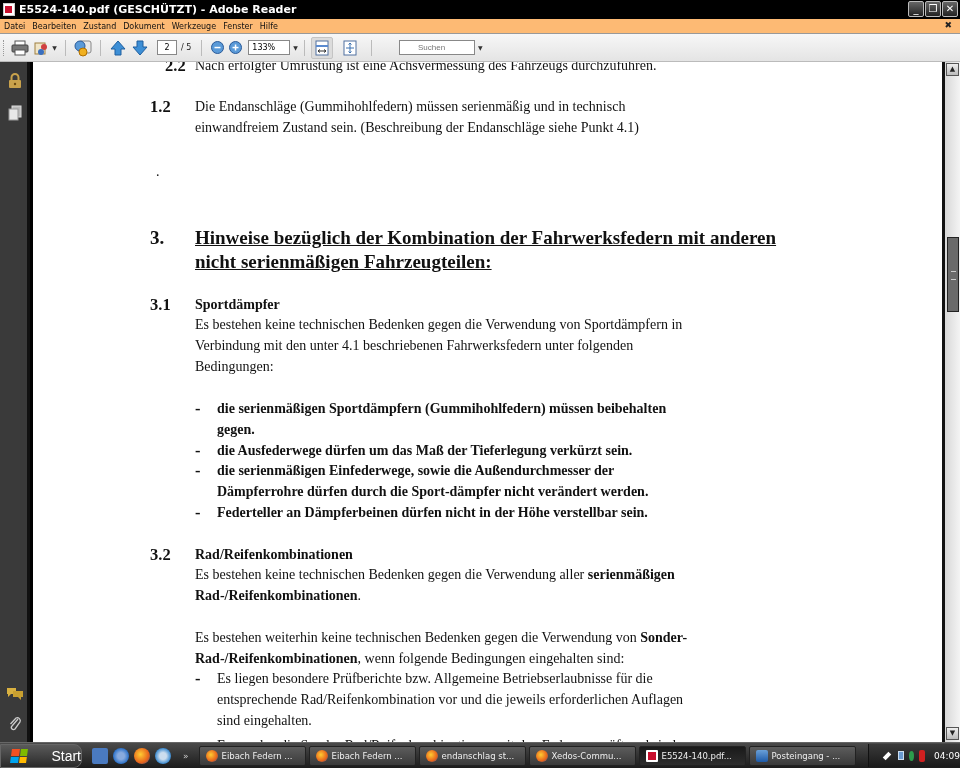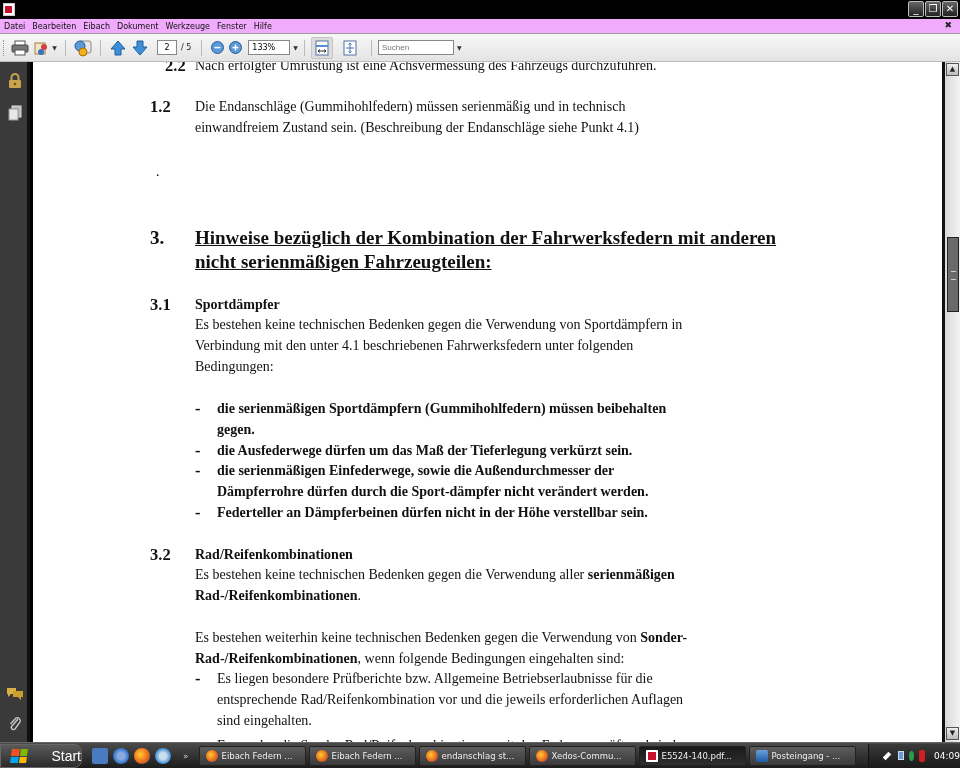--- a/index.html
+++ b/index.html
@@ -7,35 +7,35 @@
 
   
   .titlebar { position: absolute; left: 0; top: 0; width: 960px; height: 19px; background: #000; color: #fff; display: flex; align-items: center; }
   .titlebar .app-icon { width: 12px; height: 13px; margin: 0 4px 0 3px; background: #fff; position: relative; border: 1px solid #ccc; }
   .titlebar .app-icon::after { content: ""; position: absolute; left: 1px; top: 2px; width: 7px; height: 7px; background: #c8102e; }
   .titlebar .title { font-size: 11px; font-weight: bold; font-family: "DejaVu Sans", sans-serif; letter-spacing: 0; }
   .winbtns { position: absolute; right: 2px; top: 1px; display: flex; gap: 1px; }
   .winbtn { width: 16px; height: 16px; border: 1px solid #bbb; background: linear-gradient(#666, #222); color: #fff; font-size: 10px; line-height: 14px; text-align: center; border-radius: 2px; }
 
   
-  .menubar { position: absolute; left: 0; top: 19px; width: 960px; height: 15px; background: #f0abfc; border-bottom: 1px solid #999; display: flex; align-items: center; font-size: 8px; font-family: "DejaVu Sans", sans-serif; }
+  .menubar { position: absolute; left: 0; top: 19px; width: 960px; height: 15px; background: #fdba74; border-bottom: 1px solid #999; display: flex; align-items: center; font-size: 8px; font-family: "DejaVu Sans", sans-serif; }
   .menubar .menu-item { padding: 0 3px 0 4px; color: #111; }
   .menubar .menu-close { position: absolute; right: 8px; top: 1px; font-size: 9px; font-weight: bold; color: #222; }
 
   
   .toolbar { position: absolute; left: 0; top: 34px; width: 960px; height: 28px; background: linear-gradient(#f7f7f7, #e4e4e4); border-bottom: 1px solid #bbb; display: flex; align-items: center; }
   .tb-grip { width: 2px; height: 16px; border-left: 1px dotted #999; margin: 0 4px 0 3px; }
   .tb-sep { width: 1px; height: 16px; background: #bbb; margin: 0 6px; }
   .tb-btn { width: 22px; height: 22px; display: flex; align-items: center; justify-content: center; position: relative; }
   .tb-btn.active { background: #dcdcdc; border: 1px solid #c4c4c4; border-radius: 2px; }
   .dd-arrow { font-size: 6px; color: #333; margin-left: 1px; }
   .page-input { width: 20px; height: 15px; border: 1px solid #888; background: #fff; font-size: 8px; text-align: center; line-height: 13px; margin-left: 6px; }
   .page-total { font-size: 8px; margin-left: 4px; color: #222; }
   .zoom-input { width: 42px; height: 15px; border: 1px solid #888; background: #fff; font-size: 8px; padding-left: 3px; line-height: 13px; margin-left: 4px; }
-  .search-input { width: 76px; height: 15px; border: 1px solid #888; background: #fff; font-size: 8px; padding-left: 3px; line-height: 13px; color: #555; }
+  .search-input { width: 76px; height: 15px; border: 1px solid #888; background: #fff; font-size: 8px; padding-left: 18px; line-height: 13px; color: #555; margin-left: 21px; }
 
   
   .navpanel { position: absolute; left: 0; top: 62px; width: 30px; height: 680px; background: #3a3a3a; border-right: 3px solid #111; }
   .nav-icon { position: absolute; left: 6px; width: 18px; height: 18px; display: flex; align-items: center; justify-content: center; }
 
   
   .docarea { position: absolute; left: 33px; top: 62px; width: 912px; height: 680px; background: #fff; overflow: hidden; border-right: 3px solid #111; }
   .doc { position: absolute; left: 0; top: 0; width: 912px; font-family: "Liberation Serif", serif; color: #111; }
   .line { position: absolute; white-space: nowrap; font-size: 14px; line-height: 20px; }
   .num { position: absolute; font-weight: bold; font-size: 16.5px; line-height: 20px; }
@@ -70,31 +70,32 @@
   .pdf::after { content: ""; position: absolute; left: 2px; top: 2px; width: 8px; height: 8px; background: #c8102e; }
   .outlook { background: linear-gradient(#6aa0d8, #1d5aa8); border-radius: 2px !important; }
   .tray { position: absolute; right: 0; top: 1px; height: 23px; width: 92px; background: linear-gradient(#3a3a3a, #1a1a1a); border-left: 1px solid #111; display: flex; align-items: center; padding-left: 16px; gap: 5px; color: #fff; font-size: 9px; }
   .tray .clock { margin-left: 4px; font-family: "DejaVu Sans", sans-serif; font-size: 9px; }
 </style>
 </head>
 <body>
 
 <div class="titlebar">
   <span class="app-icon"></span>
+  <span class="title">E5524-140.pdf (GESCHÜTZT) - Adobe Reader</span>
   <div class="winbtns">
     <div class="winbtn">_</div>
     <div class="winbtn">❐</div>
     <div class="winbtn">✕</div>
   </div>
 </div>
 
 <div class="menubar">
   <span class="menu-item">Datei</span>
   <span class="menu-item">Bearbeiten</span>
-  <span class="menu-item">Eibach</span>
+  <span class="menu-item">Zustand</span>
   <span class="menu-item">Dokument</span>
   <span class="menu-item">Werkzeuge</span>
   <span class="menu-item">Fenster</span>
   <span class="menu-item">Hilfe</span>
   <span class="menu-close">✖</span>
 </div>
 
 <div class="toolbar">
   <span class="tb-grip"></span>
   <div class="tb-btn">

